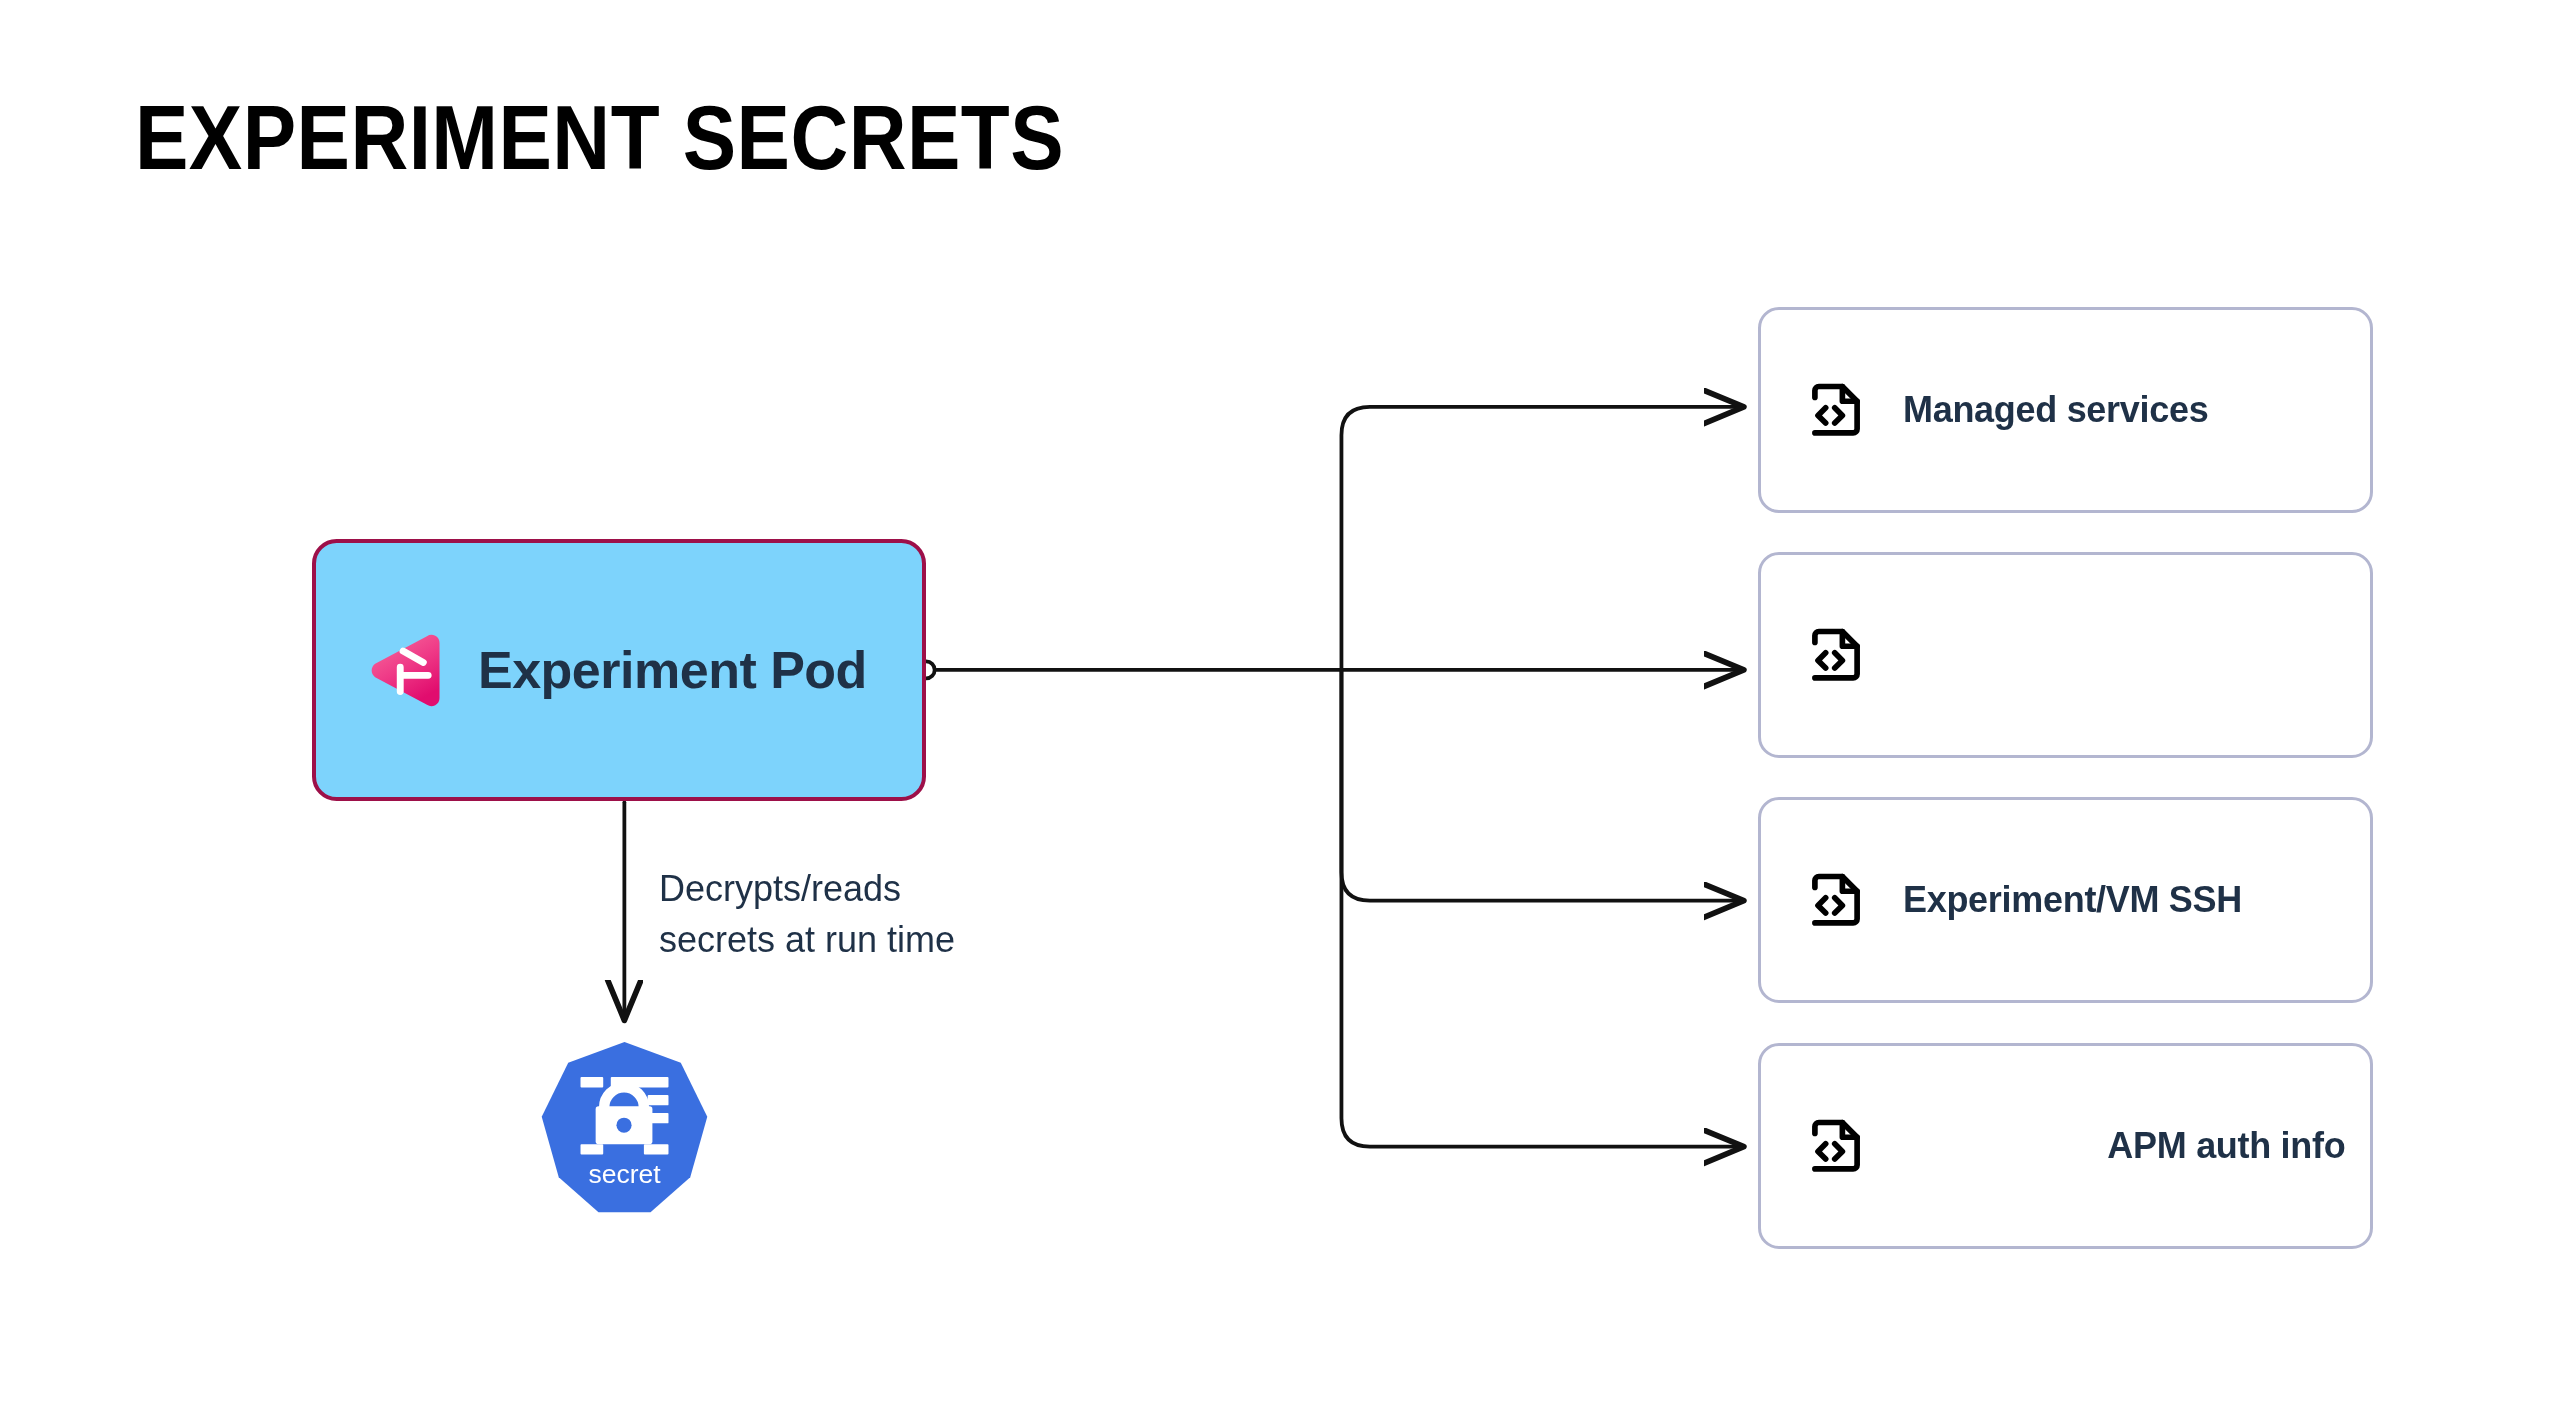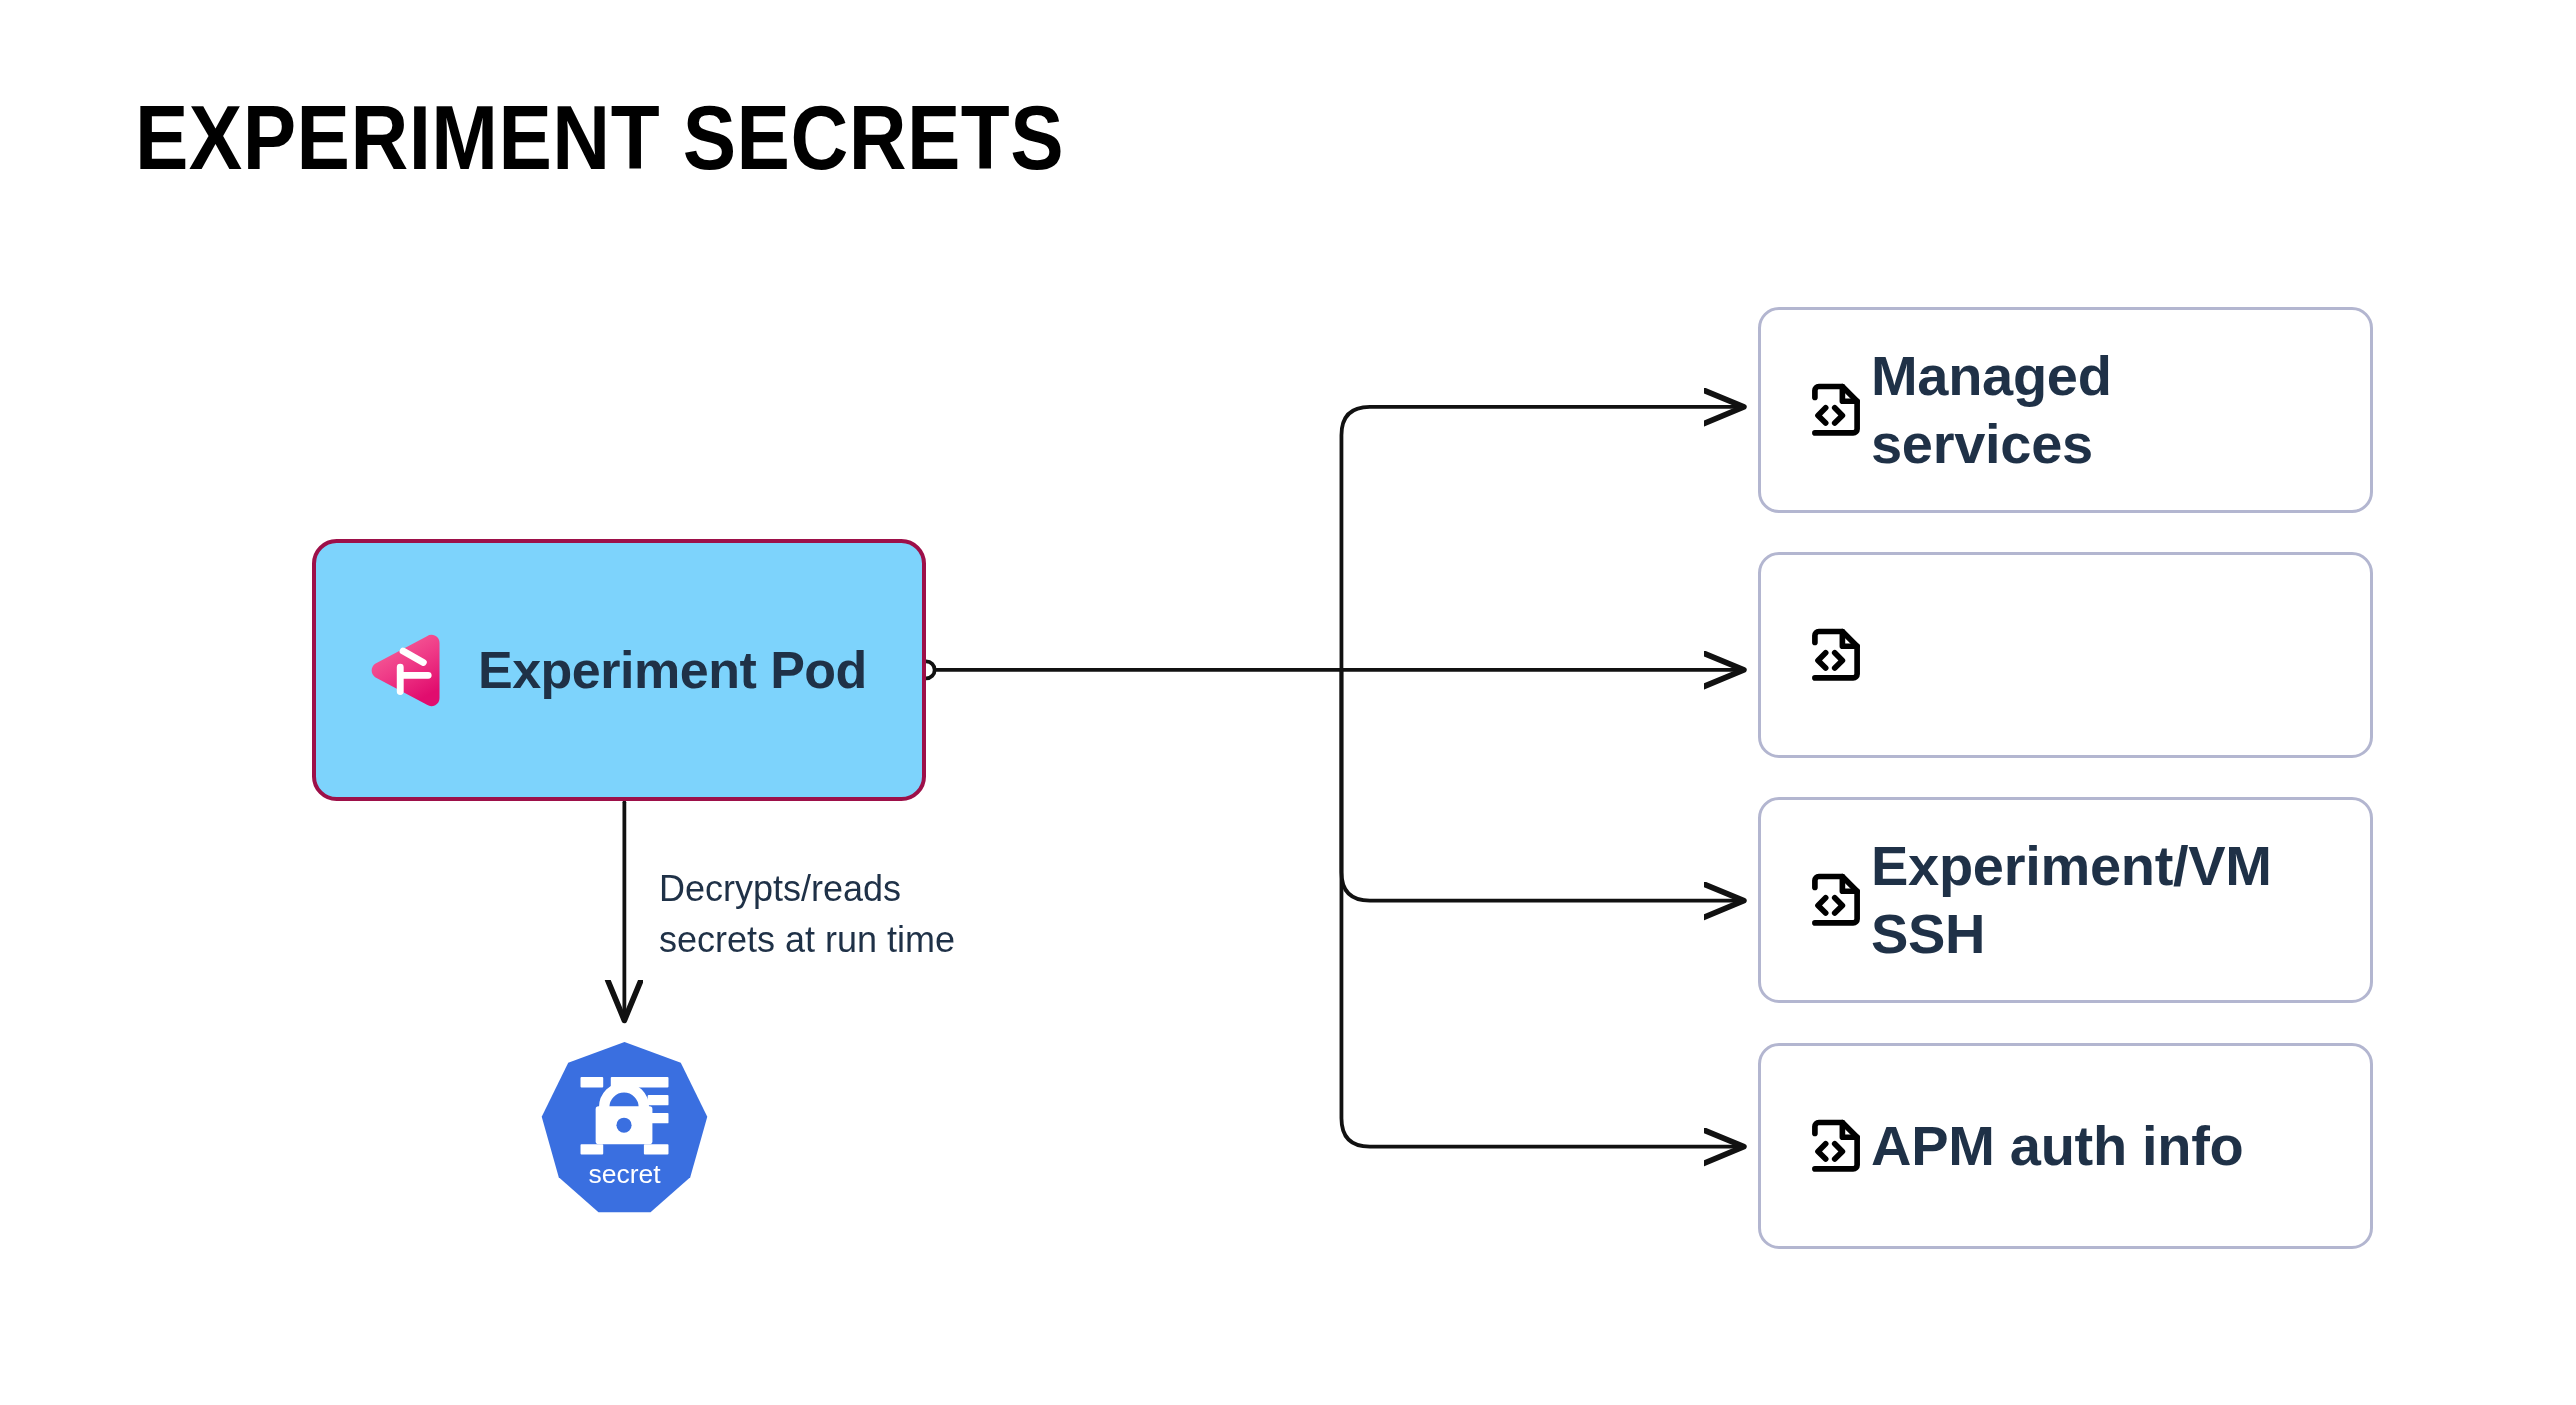--- a/index.html
+++ b/index.html
@@ -109,30 +109,31 @@
     align-items: center;
     padding: 0 24.6px 0 42px;
   }
   .target-card .card-icon {
     width: 68px;
     height: 68px;
     flex: 0 0 68px;
     display: block;
   }
   .target-card .card-label {
-    font-size: 56px;
+    margin-left: 32px;
+    font-size: 36px;
     line-height: 1.22;
     font-weight: bold;
     color: #1f3147;
     letter-spacing: -0.3px;
   }
   #card-0 { top: 307px;  height: 206px; }
   #card-1 { top: 552px;  height: 206px; }
   #card-2 { top: 797px;  height: 206px; }
-  #card-3 { top: 1043px; height: 206px; }
+  #card-3 { top: 1043px; height: 206px; justify-content: space-between; }
 </style>
 </head>
 <body>
 
 <div id="stage">
 
   <div id="page-title">EXPERIMENT SECRETS</div>
 
   <svg id="connectors" viewBox="0 0 2723 1486" width="2576" height="1406">
     <defs>

